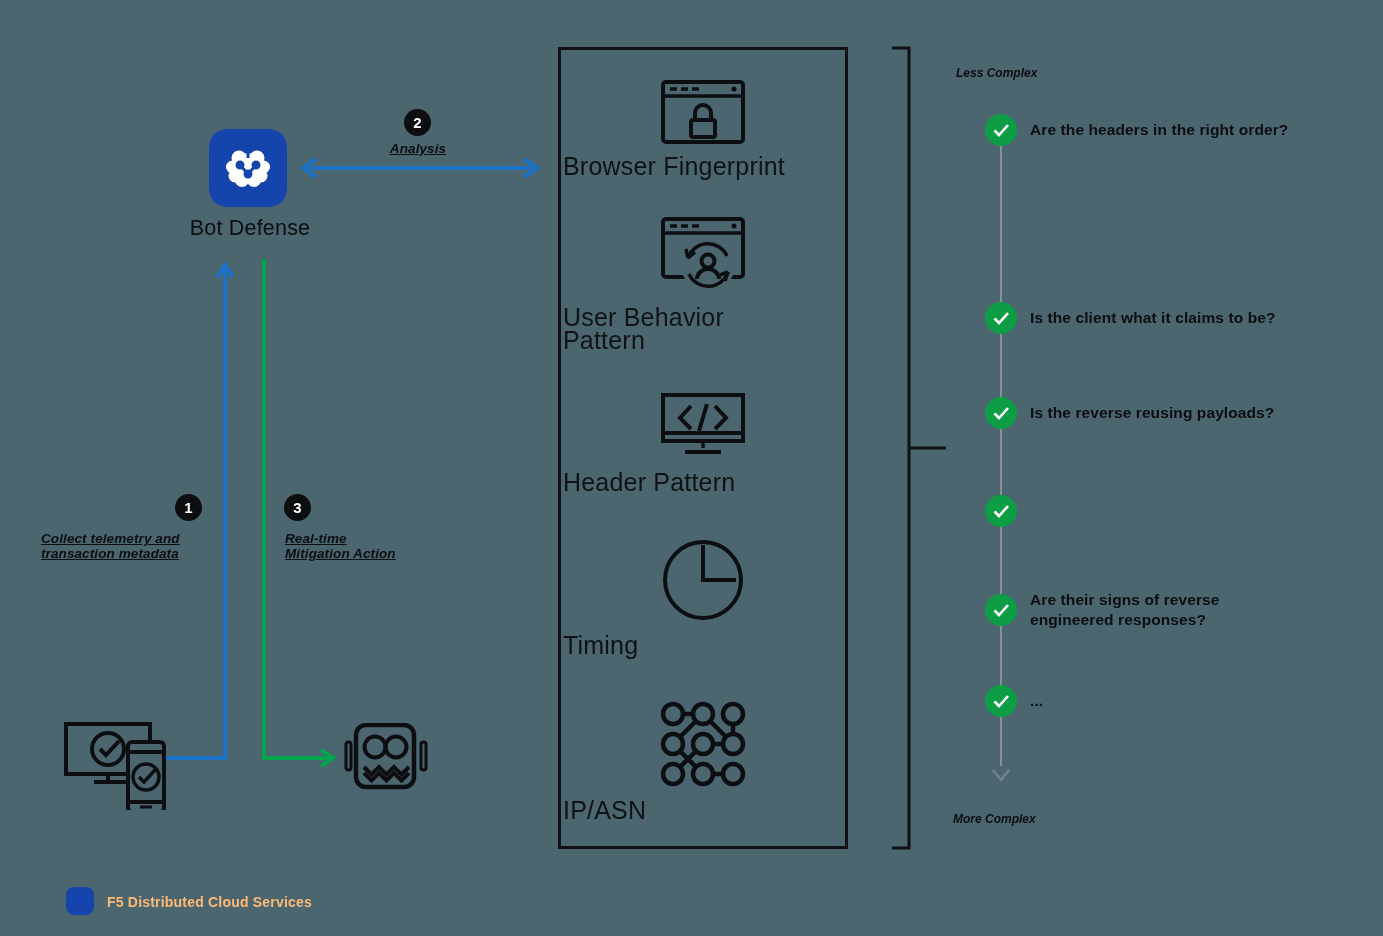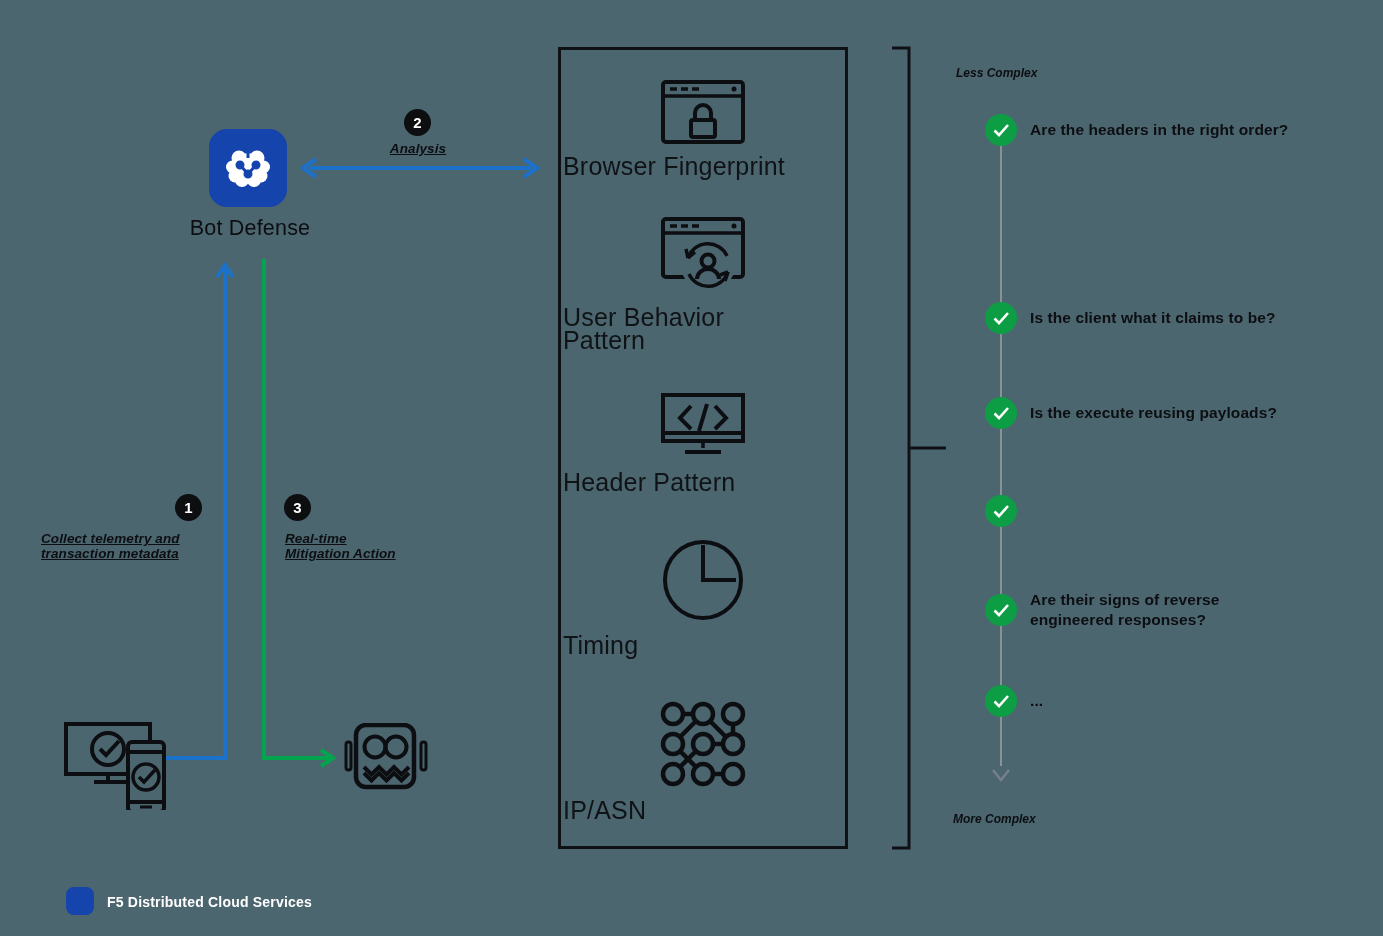--- a/index.html
+++ b/index.html
@@ -64,21 +64,21 @@
   .q-text{
     font-size:15.5px;font-weight:bold;color:var(--ink);line-height:20px;letter-spacing:.1px;
     white-space:nowrap;
   }
   
   .brand-mark{
     position:absolute;left:66px;top:887px;width:28px;height:28px;border-radius:8px;
     background:var(--brand-blue);
   }
   .brand-label{
-    position:absolute;left:107px;top:894px;font-size:14px;font-weight:bold;color:#ffffff;
+    position:absolute;left:107px;top:894px;font-size:14px;font-weight:bold;color:#fdba74;
     letter-spacing:.2px;
   }
 </style>
 </head>
 <body>
 
 <div id="stage">
 
   <svg id="overlay" width="1383" height="936">
 
@@ -297,21 +297,21 @@
     </div>
   </div>
 
   <div class="q-row" style="top:397px;">
     <div class="q-check">
       <svg width="32" height="32">
           <path d="M9.5,16.5 L14,21 L23,11" stroke="#fff" stroke-width="2.6" fill="none"></path>
         </svg>
     </div>
     <div class="q-text">
-      <div>Is the execute reusing payloads?</div>
+      <div>Is the reverse reusing payloads?</div>
     </div>
   </div>
 
   <div class="q-row" style="top:495px;">
     <div class="q-check">
       <svg width="32" height="32">
           <path d="M9.5,16.5 L14,21 L23,11" stroke="#fff" stroke-width="2.6" fill="none"></path>
         </svg>
     </div>
   </div>

